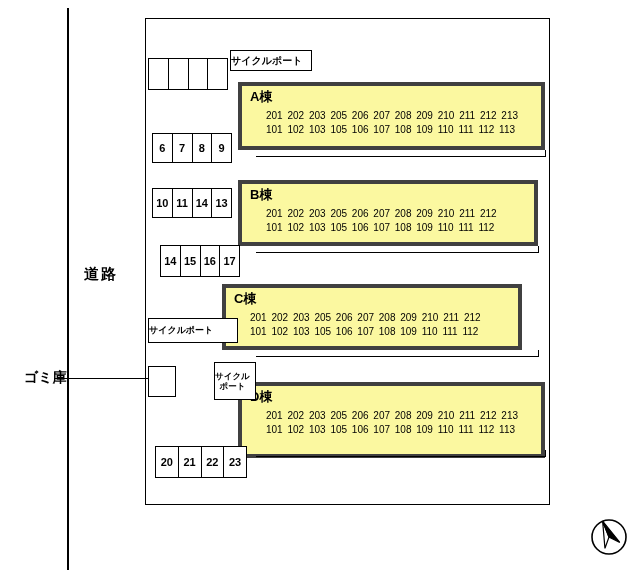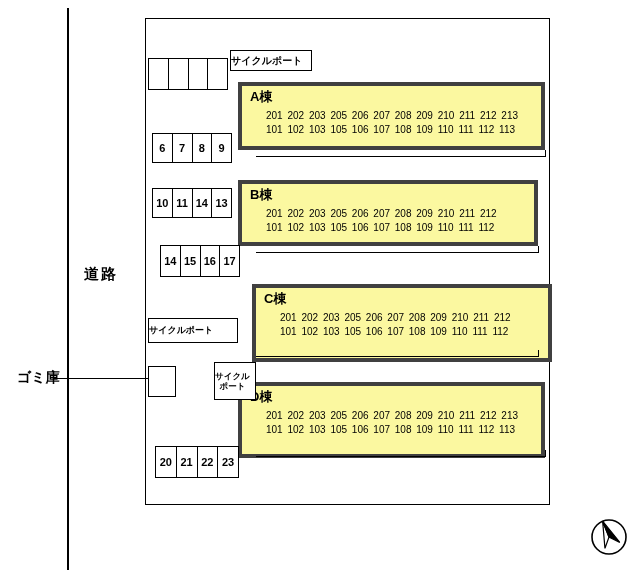--- a/index.html
+++ b/index.html
@@ -23,21 +23,21 @@
   .pcell:last-child{border-right:none;}
   
   .building{background:#FBF8A0;border:4px solid #404040;}
   .bname{position:absolute;left:8px;top:2px;font-size:13px;font-weight:bold;}
   .rooms{position:absolute;left:24px;font-size:10px;font-weight:normal;white-space:nowrap;word-spacing:2px;}
   .r2{top:24px;}
   .r1{top:38px;}
   .bstep{border-bottom:1px solid #000;border-right:1px solid #000;}
   
   #garbage-leader{left:54px;top:378px;width:94px;height:1px;background:#000;}
-  #garbage-label{left:17px;top:369px;font-size:14px;font-weight:bold;}
+  #garbage-label{left:24px;top:369px;font-size:14px;font-weight:bold;}
   #garbage-box{left:148px;top:366px;width:28px;height:31px;border:1px solid #000;background:#fff;}
   #cycleport-small{left:178px;top:362px;width:42px;height:38px;font-size:8.5px;line-height:10px;margin-left:36px;}
   #cycleport-mid{left:148px;top:318px;width:90px;height:25px;font-size:9px;}
   #cycleport-top{left:230px;top:50px;width:82px;height:21px;font-size:10px;}
   #stalls-top{left:148px;top:58px;width:80px;height:32px;}
   #compass{left:586px;top:514px;}
 </style>
 </head>
 <body>
 
@@ -66,21 +66,21 @@
   </div>
   <div class="abs bstep" style="left:256px;top:150px;width:290px;height:7px;"></div>
 
   <div class="abs building" style="left:238px;top:180px;width:300px;height:66px;padding-left:48px;">
     <div class="bname">B棟</div>
     <div class="rooms r2">201 202 203 205 206 207 208 209 210 211 212</div>
     <div class="rooms r1">101 102 103 105 106 107 108 109 110 111 112</div>
   </div>
   <div class="abs bstep" style="left:256px;top:246px;width:283px;height:7px;"></div>
 
-  <div class="abs building" style="left:252px;top:284px;width:300px;height:78px;">
+  <div class="abs building" style="left:222px;top:284px;width:300px;height:66px;">
     <div class="bname">C棟</div>
     <div class="rooms r2">201 202 203 205 206 207 208 209 210 211 212</div>
     <div class="rooms r1">101 102 103 105 106 107 108 109 110 111 112</div>
   </div>
   <div class="abs bstep" style="left:256px;top:350px;width:283px;height:7px;"></div>
 
   <div class="abs building" style="left:238px;top:382px;width:307px;height:76px;">
     <div class="bname">D棟</div>
     <div class="rooms r2">201 202 203 205 206 207 208 209 210 211 212 213</div>
     <div class="rooms r1">101 102 103 105 106 107 108 109 110 111 112 113</div>
@@ -125,21 +125,21 @@
         <span>15</span>
       </div>
     <div class="pcell">
         <span>16</span>
       </div>
     <div class="pcell">
         <span>17</span>
       </div>
   </div>
 
-  <div class="abs pgroup" style="left:155px;top:446px;width:84px;height:32px;">
+  <div class="abs pgroup" style="left:155px;top:446px;width:92px;height:32px;">
     <div class="pcell">
         <span>20</span>
       </div>
     <div class="pcell">
         <span>21</span>
       </div>
     <div class="pcell">
         <span>22</span>
       </div>
     <div class="pcell">

